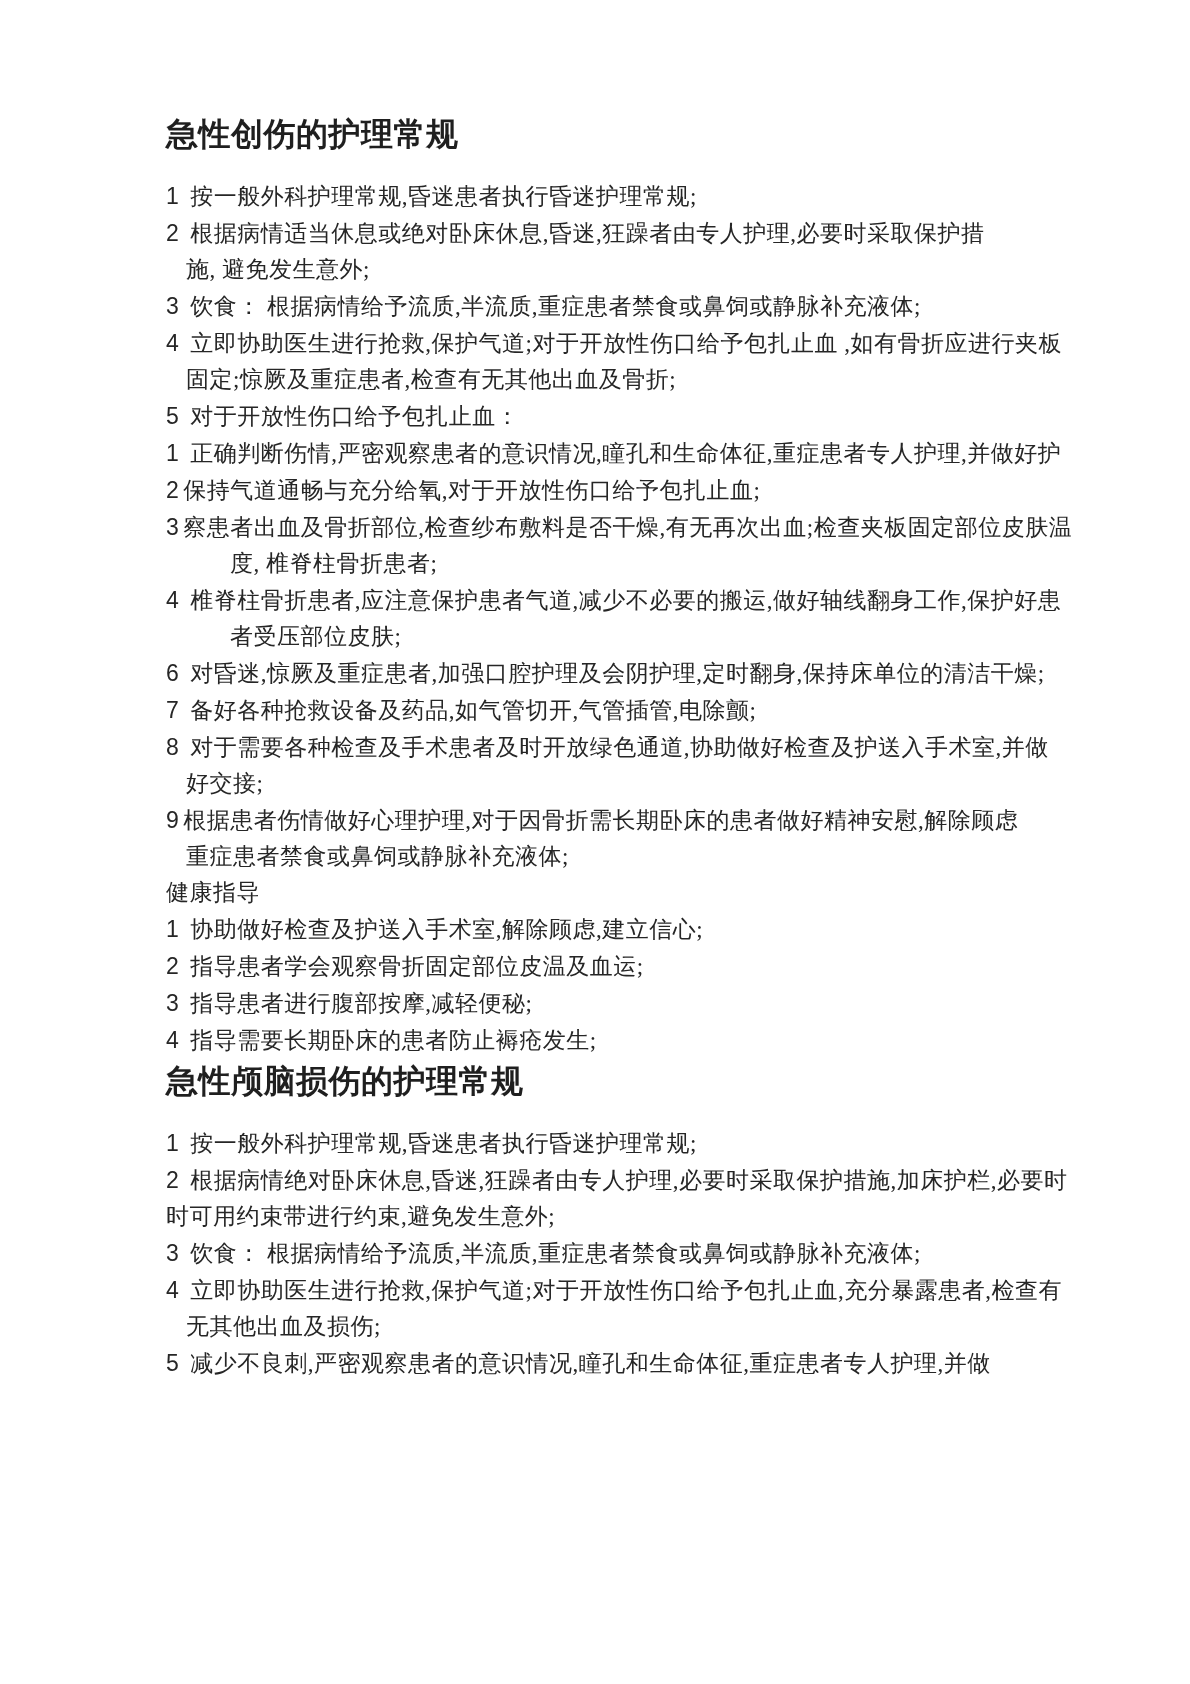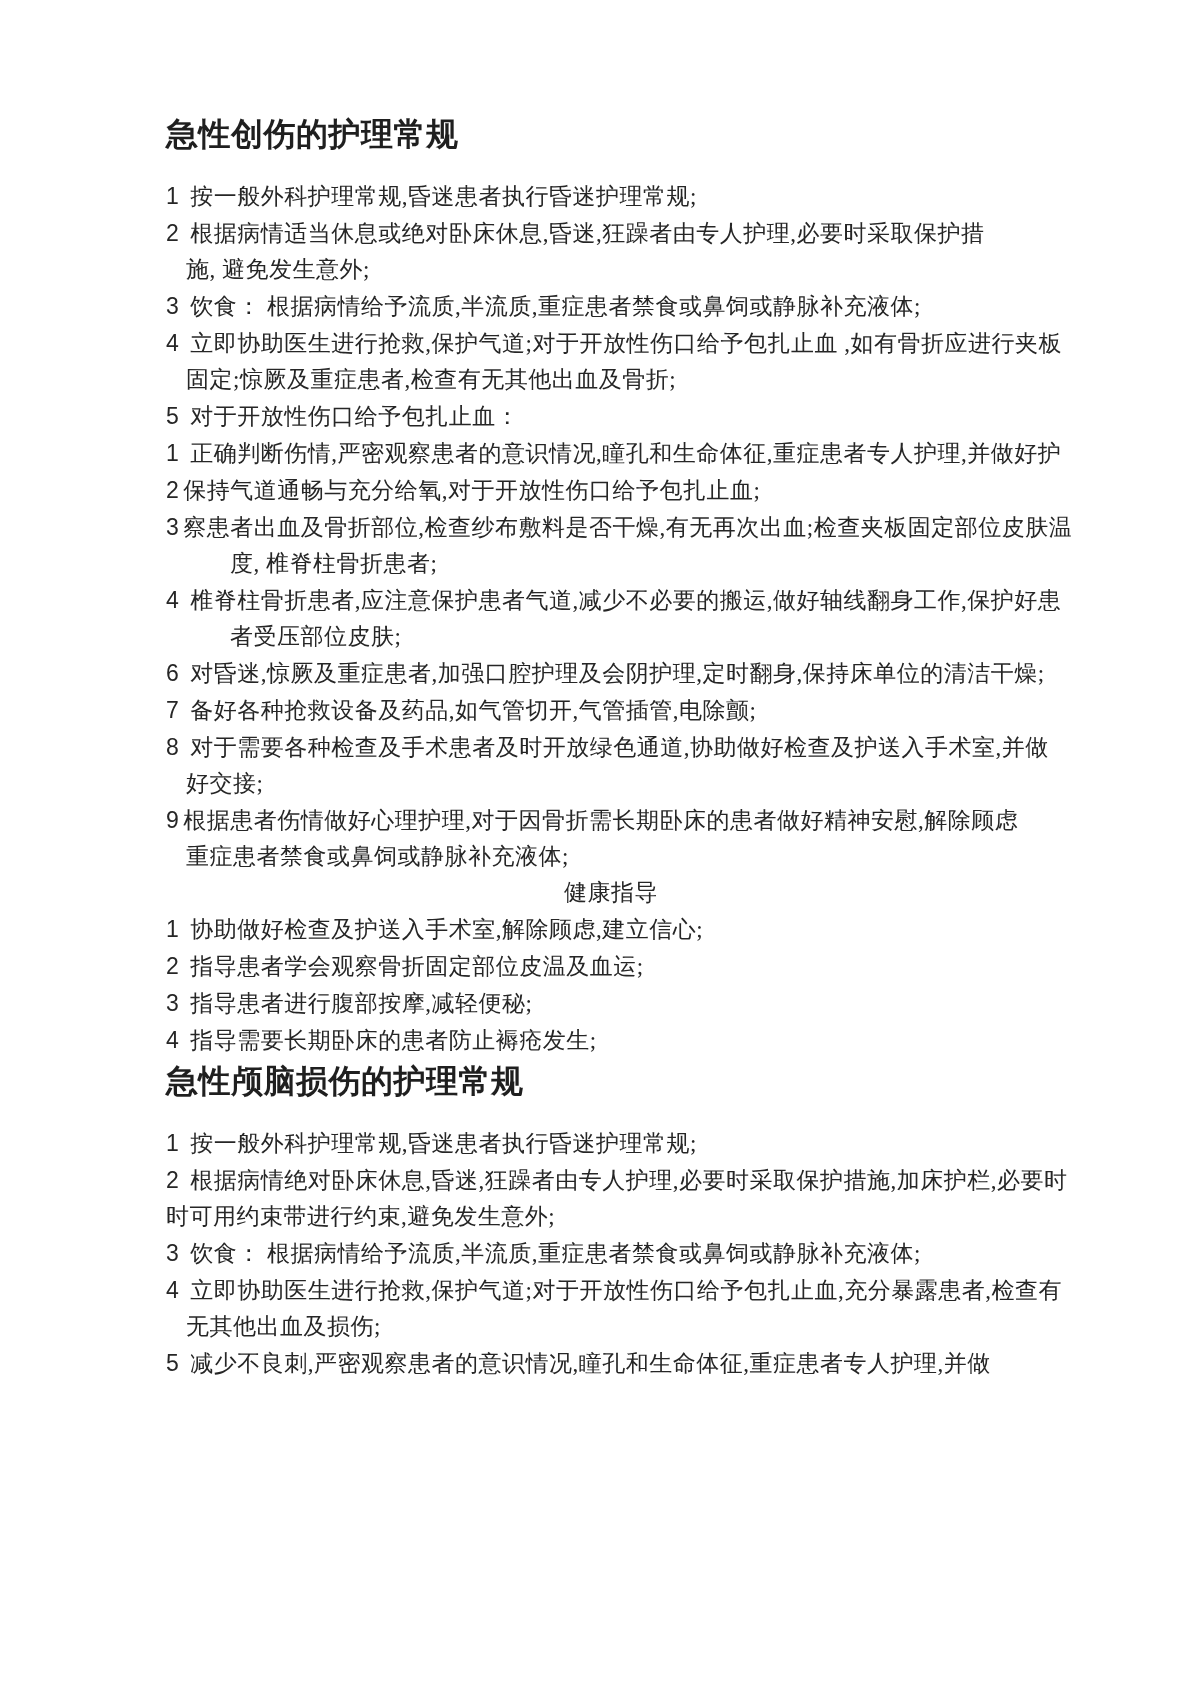--- a/index.html
+++ b/index.html
@@ -42,21 +42,21 @@
     display: inline-block;
     font-family: "Liberation Sans", "DejaVu Sans", sans-serif;
     font-size: 23px;
     color: #262626;
   }
   .line.item .num { margin-right: 11px; }
   .line.item-tight .num { margin-right: 4px; }
   .line.cont  { padding-left: 20px; }
   .line.cont2 { padding-left: 64px; }
   .line.cont0 { padding-left: 0; }
-  .line.plain { padding-left: 0; text-align: center; }
+  .line.plain { padding-left: 0; }
 </style>
 </head>
 <body>
 
 <div id="page">
   <div id="content">
   <section class="doc-section">
     <h2 class="sec-title">急性创伤的护理常规</h2>
     <div class="sec-body">
   <p class="line item"><span class="num">1</span><span class="txt">按一般外科护理常规,昏迷患者执行昏迷护理常规;</span></p>

